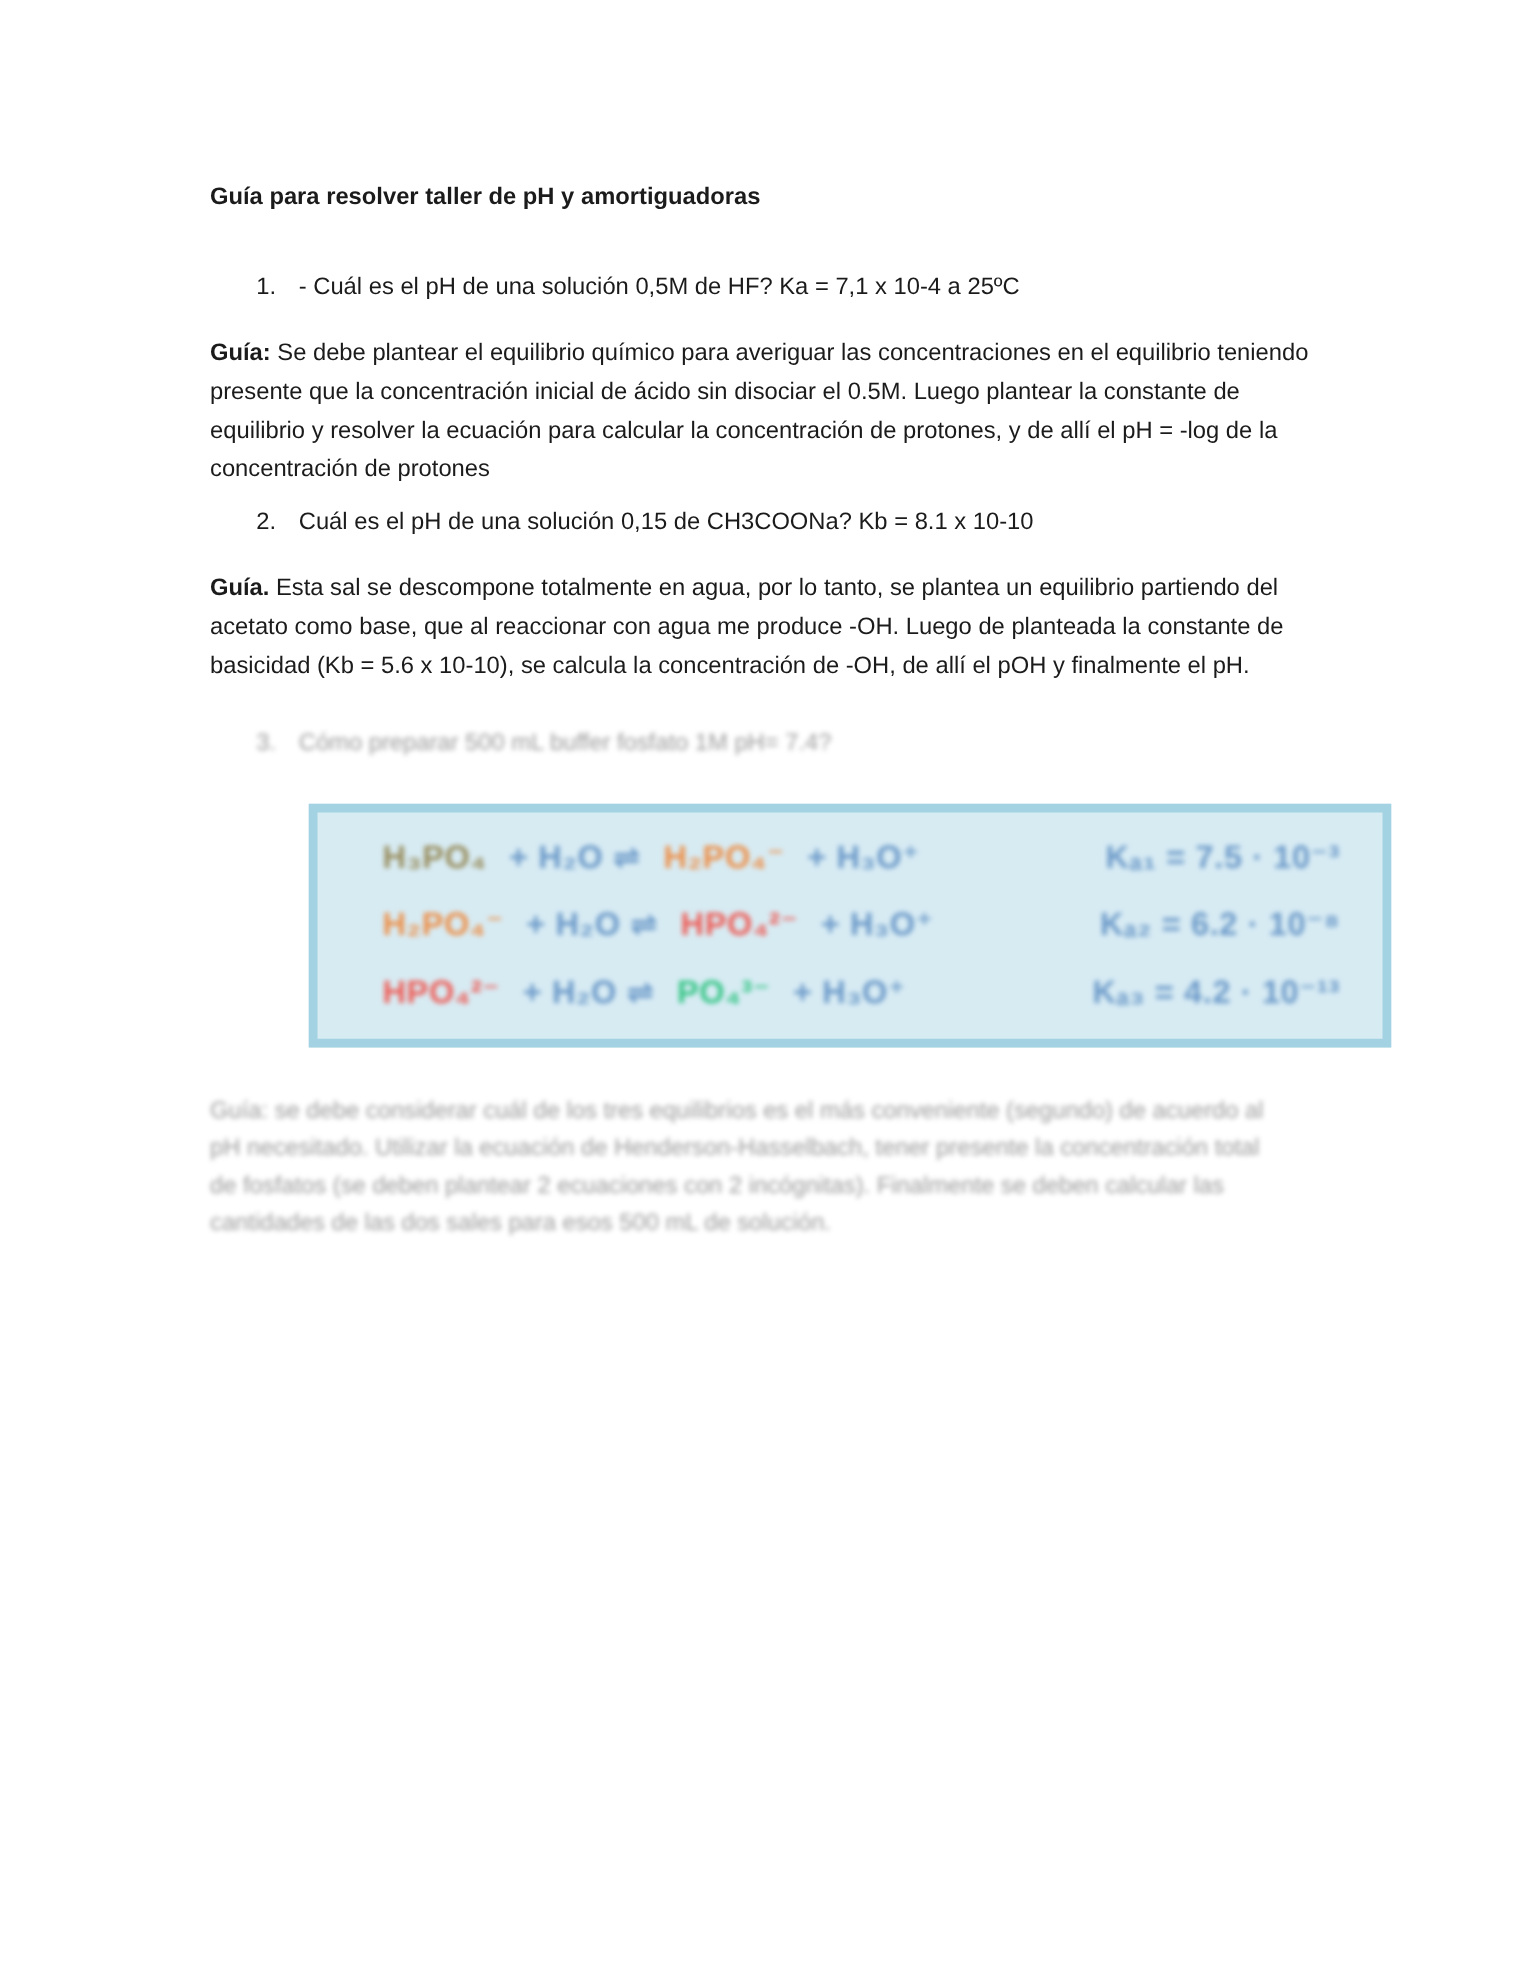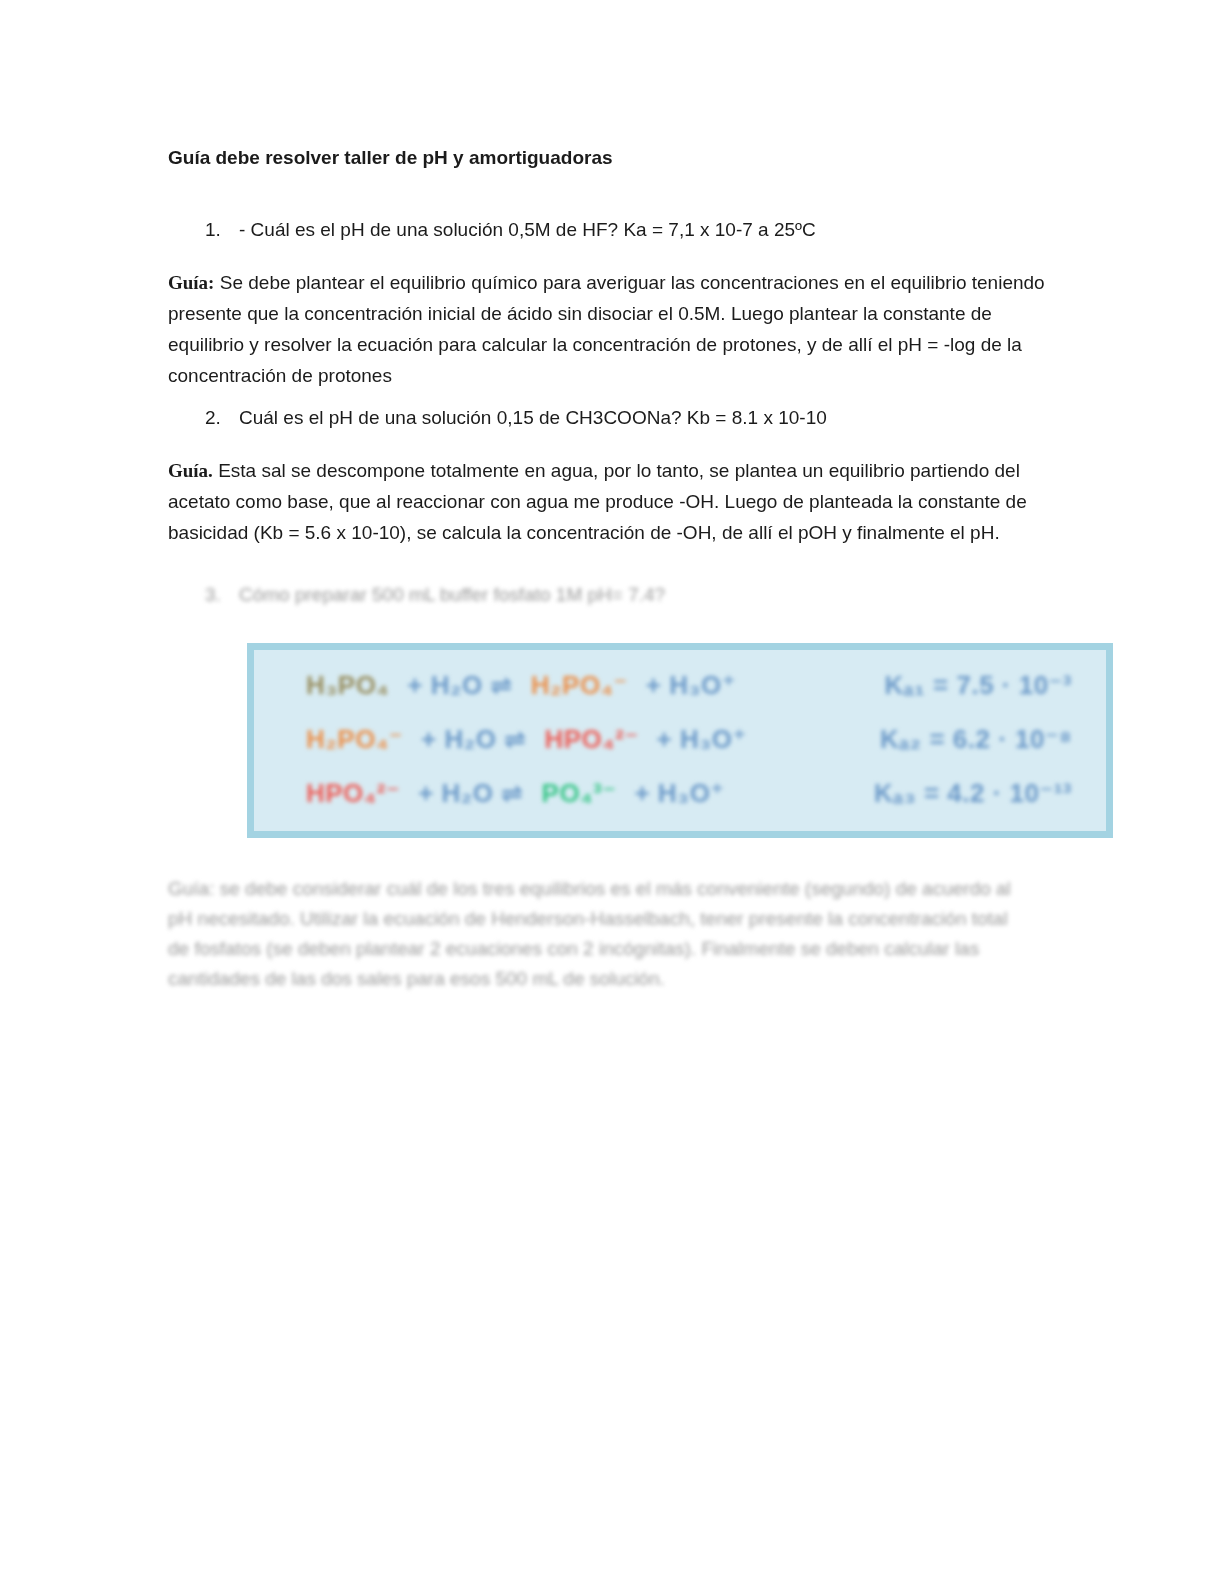--- a/index.html
+++ b/index.html
@@ -32,21 +32,21 @@
   .q1 { margin-top: 44px; }
   .q2 { margin-top: 11px; }
   .q3 { margin-top: 31px; }
   .guide-para {
     margin-top: 22px;
     width: 900px;
     font-size: 19px;
     line-height: 31px;
   }
   .guide-para.g2 { }
-  .guide-label { font-weight: bold; font-family: Liberation Serif, serif; }
+  .guide-label { font-weight: bold; }
   
   .blurred-gray {
     color: #9a9a9a;
     filter: blur(2.1px) contrast(1.05);
     user-select: none;
   }
   
   .equation-figure {
     margin-top: 33px;
     margin-left: 79px;
@@ -81,25 +81,25 @@
     font-size: 19px;
     line-height: 30px;
     white-space: nowrap;
   }
 </style>
 </head>
 <body>
 
 <div class="doc-page">
 
-  <h1 class="page-title">Guía debe resolver taller de pH y amortiguadoras</h1>
+  <h1 class="page-title">Guía para resolver taller de pH y amortiguadoras</h1>
 
   <div class="question-row q1">
     <span class="q-num">1.</span>
-    <span>- Cuál es el pH de una solución 0,5M de HF? Ka = 7,1 x 10-7 a 25ºC</span>
+    <span>- Cuál es el pH de una solución 0,5M de HF? Ka = 7,1 x 10-4 a 25ºC</span>
   </div>
 
   <p class="guide-para g1"><span class="guide-label">Guía:</span><span> Se debe plantear el equilibrio químico para averiguar las concentraciones en el equilibrio teniendo presente que la concentración inicial de ácido sin disociar el 0.5M. Luego plantear la constante de equilibrio  y resolver la ecuación para calcular la concentración de protones, y de allí el pH = -log de la concentración de protones</span></p>
 
   <div class="question-row q2">
     <span class="q-num">2.</span>
     <span>Cuál es el pH de una solución 0,15 de CH3COONa? Kb = 8.1 x 10-10</span>
   </div>
 
   <p class="guide-para g2"><span class="guide-label">Guía.</span><span> Esta sal se descompone totalmente en agua, por lo tanto, se plantea un equilibrio partiendo del acetato como base, que al reaccionar con agua me produce -OH. Luego de planteada la constante de basicidad (Kb = 5.6 x 10-10), se calcula la concentración de -OH, de allí el pOH y finalmente el pH.</span></p>

